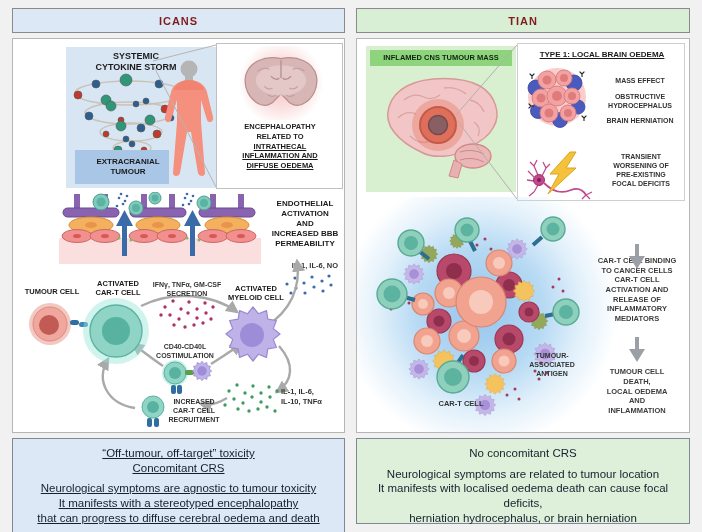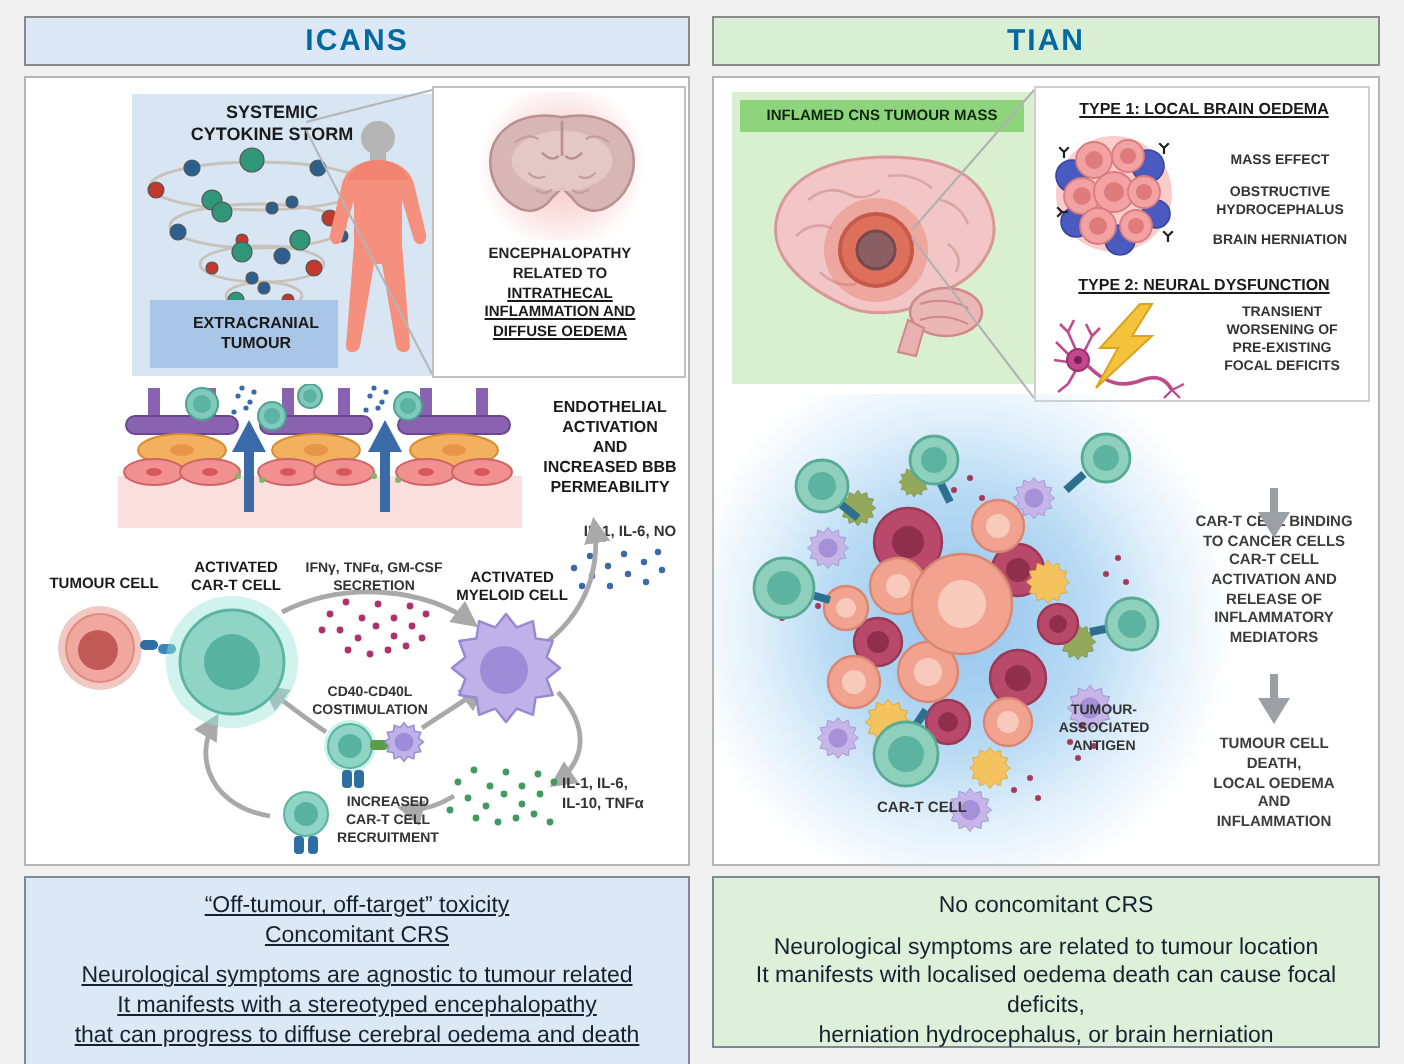--- a/index.html
+++ b/index.html
@@ -1,33 +1,33 @@
 <!DOCTYPE html>
 <html><head>
 <meta charset="utf-8">
 <style>
   html,body{margin:0;padding:0;}
   body{background:#e9e9e9;font-family:"Liberation Sans",sans-serif;}
   #fig{position:relative;width:702px;height:532px;background:#f1f1f1;overflow:hidden;}
   .abs{position:absolute;}
   .panel-header{display:flex;align-items:center;justify-content:center;
-    font-size:15px;font-weight:700;letter-spacing:1px;color:#0369a1;
+    font-size:11px;font-weight:700;letter-spacing:1px;color:#7f1d1d;
     border:1px solid #8a8a8a;box-sizing:border-box;}
   .main-panel{background:#fff;border:1px solid #b5b5b5;box-sizing:border-box;}
   .summary-box{border:1px solid #7d8a96;box-sizing:border-box;text-align:center;
     color:#16202e;font-size:11.5px;line-height:1.28;padding-top:7px;}
   .summary-box .gap{margin-top:6px;}
   .lbl{font-weight:700;color:#1a1a1a;text-align:center;white-space:pre-line;line-height:1.25;}
   .lbl-n{font-weight:600;color:#333;text-align:center;white-space:pre-line;line-height:1.3;}
   .f7{font-size:7px;} .f75{font-size:7.5px;} .f8{font-size:8px;} .f9{font-size:9px;}
   .underl{text-decoration:underline;}
   .storm-panel{background:#d8e6f4;}
   .extrabox{background:#a9c6e6;display:flex;align-items:center;justify-content:center;padding-left:12px;}
   .brainbox{background:#fff;border:1px solid #c0c0c0;box-sizing:border-box;}
-  .greenpanel{background:#d9f0d0;padding-left:10px;}
+  .greenpanel{background:#d9f0d0;}
   .inflamedbox{background:#8ed47d;display:flex;align-items:center;justify-content:center;}
   .typebox{background:#fff;border:1px solid #cfcfcf;box-sizing:border-box;}
   .coronal-glow{background:radial-gradient(circle,rgba(240,140,140,0.55) 0%,rgba(240,140,140,0.25) 45%,rgba(255,255,255,0) 72%);}
   .t1-steps{color:#3c3c3c;font-weight:600;}
   .blue-glow{background:radial-gradient(circle at 47% 48%,rgba(142,193,236,0.95) 0%,rgba(160,206,240,0.75) 35%,rgba(190,222,245,0.45) 55%,rgba(240,248,255,0) 74%);}
 </style>
 </head>
 <body>
 
 <div id="fig">
@@ -323,21 +323,21 @@
     <div class="abs lbl-n f7" style="left:155px;top:358px;width:52px;">INCREASED
 CAR-T CELL
 RECRUITMENT</div>
     <div class="abs lbl-n f75" style="left:268px;top:348px;width:54px;text-align:left;">IL-1, IL-6,
 IL-10, TNFα</div>
   </div>
 
   <div class="abs summary-box" style="left:12px;top:438px;width:333px;height:106px;background:#dce8f5;text-decoration:underline;">
     <div>“Off-tumour, off-target” toxicity</div>
     <div>Concomitant CRS</div>
-    <div class="gap">Neurological symptoms are agnostic to tumour related</div>
+    <div class="gap">Neurological symptoms are agnostic to tumour toxicity</div>
     <div>It manifests with a stereotyped encephalopathy</div>
     <div>that can progress to diffuse cerebral oedema and death</div>
   </div>
 
   <div class="abs panel-header" style="left:356px;top:8px;width:334px;height:25px;background:#d8efd5;">
     <span>TIAN</span>
   </div>
 
   <div class="abs main-panel" style="left:356px;top:38px;width:334px;height:395px;">
 
@@ -407,21 +407,20 @@
           <path d="M56,8 l0,3 M56,8 l-2.4,-2.4 M56,8 l2.4,-2.4"></path>
           <path d="M3,40 l3,0 M3,40 l-2.4,-2.4 M3,40 l-2.4,2.4" transform="translate(2,0)"></path>
           <path d="M58,52 l0,3 M58,52 l-2.4,-2.4 M58,52 l2.4,-2.4"></path>
         </g>
       </svg>
       <div class="abs lbl-n f7" style="left:80px;top:32px;width:84px;">MASS EFFECT</div>
       <div class="abs lbl-n f7" style="left:80px;top:48px;width:84px;">OBSTRUCTIVE
 HYDROCEPHALUS</div>
       <div class="abs lbl-n f7" style="left:80px;top:72px;width:84px;">BRAIN HERNIATION</div>
 
-      <div class="abs lbl f8 underl" style="left:0;top:94px;width:168px;">TYPE 2: NEURAL DYSFUNCTION</div>
       <svg class="abs" style="left:6px;top:106px;" width="74" height="50" viewBox="0 0 74 50">
         <g stroke="#c04a8c" stroke-width="1.3" fill="none">
           <path d="M14,25 L10,16 M10,16 L6,12 M10,16 L13,10"></path>
           <path d="M10,31 L3,30 M10,27 L4,21"></path>
           <path d="M14,35 L10,42 M10,42 L5,46"></path>
           <path d="M18,26 L22,18 M22,18 L26,14 M22,18 L19,12"></path>
         </g>
         <circle cx="15" cy="30" r="5.5" fill="#c04a8c" stroke="#a03070" stroke-width="1"></circle>
         <circle cx="15" cy="30" r="2" fill="#7a2058"></circle>
         <path d="M20,33 C 29,42 37,44 47,40 C 55,37 59,40 62,45" fill="none" stroke="#c04a8c" stroke-width="1.8"></path>

